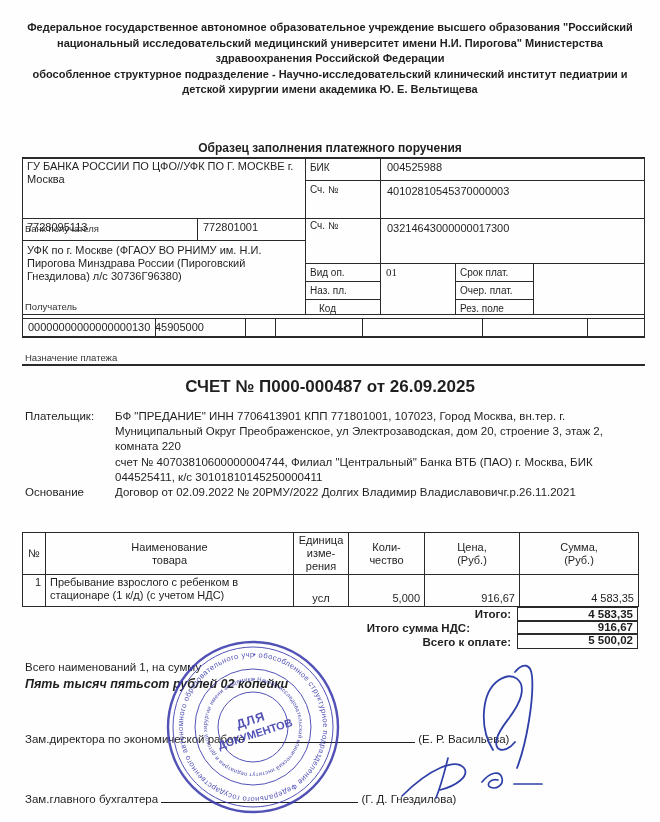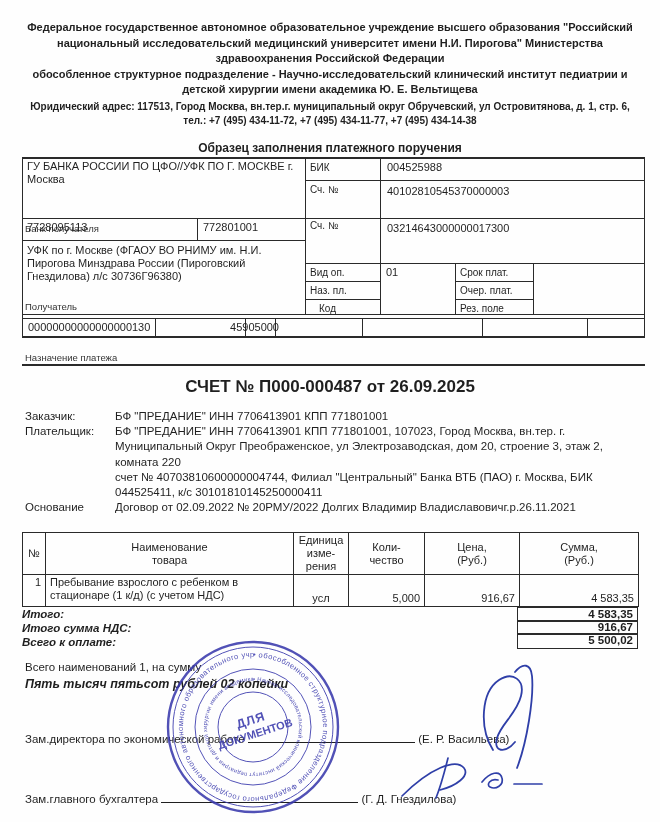--- a/index.html
+++ b/index.html
@@ -33,41 +33,40 @@
   #items{position:absolute;left:22px;top:532px;width:616px;border-collapse:collapse;table-layout:fixed;}
   #items th,#items td{border:1px solid #2a2a2a;font-size:11px;padding:1px 4px;}
   #items th{font-weight:normal;text-align:center;vertical-align:middle;white-space:pre-line;line-height:13px;}
   #items td{vertical-align:bottom;line-height:13px;}
   .num-col{text-align:right;vertical-align:top !important;}
   .name-col{vertical-align:top !important;}
   .c{text-align:center;}
   .r{text-align:right;}
   
   .tot-row{position:absolute;left:22px;width:616px;display:flex;font-weight:bold;font-size:11.5px;}
-  .tot-label{flex:1;text-align:left;padding-right:6px;line-height:14px;font-style:italic;}
+  .tot-label{flex:1;text-align:right;padding-right:6px;line-height:14px;}
   .tot-box{flex:0 0 111px;border:1px solid #2a2a2a;text-align:right;padding:0 4px;line-height:13px;}
   
   #total-names{position:absolute;left:25px;top:661px;font-size:11.5px;}
   #amount-words{position:absolute;left:25px;top:677px;font-size:12.5px;font-weight:bold;font-style:italic;}
   .sig-row{position:absolute;left:25px;font-size:11.5px;white-space:nowrap;}
   .sigline{display:inline-block;border-bottom:1px solid #1f1f1f;height:11px;vertical-align:baseline;}
   
   #stamp{position:absolute;left:162px;top:636px;opacity:0.88;z-index:5;}
   #sig1{position:absolute;left:455px;top:650px;z-index:6;}
   #sig2{position:absolute;left:390px;top:752px;z-index:6;}
 </style>
 </head>
 <body>
 
 <div id="page">
 
   <div id="org-header">
     <div class="org1">Федеральное государственное автономное образовательное учреждение высшего образования "Российский национальный исследовательский медицинский университет имени Н.И. Пирогова" Министерства здравоохранения Российской Федерации</div>
     <div class="org2">обособленное структурное подразделение - Научно-исследовательский клинический институт педиатрии и детской хирургии имени академика Ю. Е. Вельтищева</div>
-    <div class="addr">Юридический адрес: 117513, Город Москва, вн.тер.г. муниципальный округ Обручевский, ул Островитянова, д. 1, стр. 6, тел.: +7 (495) 434-11-72, +7 (495) 434-11-77, +7 (495) 434-14-38</div>
   </div>
 
   <div id="sample-title">Образец заполнения платежного поручения</div>
 
   <div id="pf">
 
     <div class="ln" style="left:0;top:0;width:623px;height:2px;"></div>
     <div class="ln" style="left:283px;top:23px;width:340px;height:1px;"></div>
     <div class="ln" style="left:0;top:61px;width:623px;height:1px;"></div>
     <div class="ln" style="left:0;top:83px;width:284px;height:1px;"></div>
@@ -100,40 +99,36 @@
     <div class="pf-txt" style="left:365px;top:4px;">004525988</div>
     <div class="pf-small" style="left:288px;top:27px;">Сч. №</div>
     <div class="pf-txt" style="left:365px;top:28px;">40102810545370000003</div>
     <div class="pf-txt" style="left:5px;top:64px;">7728095113</div>
     <div class="pf-txt" style="left:181px;top:64px;">772801001</div>
     <div class="pf-small" style="left:288px;top:63px;">Сч. №</div>
     <div class="pf-txt" style="left:365px;top:65px;">03214643000000017300</div>
     <div class="pf-txt" style="left:5px;top:87px;width:274px;">УФК по г. Москве (ФГАОУ ВО РНИМУ им. Н.И. Пирогова Минздрава России (Пироговский Гнездилова) л/с 30736Г96380)</div>
     <div class="pf-lab" style="left:3px;top:144px;">Получатель</div>
     <div class="pf-small" style="left:288px;top:110px;">Вид оп.</div>
-    <div class="pf-txt" style="left:364px;top:109px;">01</div>
+    <div class="pf-txt" style="left:364px;top:109px;font-family:Liberation Serif, serif;">01</div>
     <div class="pf-small" style="left:438px;top:110px;">Срок плат.</div>
     <div class="pf-small" style="left:288px;top:128px;">Наз. пл.</div>
     <div class="pf-small" style="left:438px;top:128px;">Очер. плат.</div>
     <div class="pf-small" style="left:297px;top:146px;">Код</div>
     <div class="pf-small" style="left:438px;top:146px;">Рез. поле</div>
     <div class="pf-txt" style="left:6px;top:164px;">00000000000000000130</div>
-    <div class="pf-txt" style="left:133px;top:164px;width:90px;text-align:right;padding-left:34px;">45905000</div>
+    <div class="pf-txt" style="left:133px;top:164px;width:90px;text-align:left;">45905000</div>
   </div>
 
   <div id="nazn-label">Назначение платежа</div>
   <div id="nazn-line"></div>
 
   <div id="invoice-title">СЧЕТ № П000-000487 от 26.09.2025</div>
 
   <div id="req">
-    <div class="req-row">
-      <div class="req-label">Заказчик:</div>
-      <div class="req-val">БФ "ПРЕДАНИЕ" ИНН 7706413901 КПП 771801001</div>
-    </div>
     <div class="req-row">
       <div class="req-label">Плательщик:</div>
       <div class="req-val">
         <div>БФ "ПРЕДАНИЕ" ИНН 7706413901 КПП 771801001, 107023, Город Москва, вн.тер. г. Муниципальный Округ Преображенское, ул Электрозаводская, дом 20, строение 3, этаж 2, комната 220</div>
         <div>счет № 40703810600000004744, Филиал "Центральный" Банка ВТБ (ПАО) г. Москва, БИК 044525411, к/с 30101810145250000411</div>
       </div>
     </div>
     <div class="req-row">
       <div class="req-label">Основание</div>
       <div class="req-val">Договор от 02.09.2022 № 20РМУ/2022  Долгих Владимир Владиславовичг.р.26.11.2021</div>
@@ -172,21 +167,21 @@
       <td class="r">916,67</td>
       <td class="r">4 583,35</td>
     </tr>
   </tbody>
     </table>
 
   <div class="tot-row" style="top:607px;">
     <div class="tot-label">Итого:</div>
     <div class="tot-box">4 583,35</div>
   </div>
-  <div class="tot-row" style="top:621px;">
+  <div class="tot-row" style="top:621px;gap:41px;">
     <div class="tot-label">Итого сумма НДС:</div>
     <div class="tot-box" style="margin-top:-1px;">916,67</div>
   </div>
   <div class="tot-row" style="top:635px;">
     <div class="tot-label">Всего к оплате:</div>
     <div class="tot-box" style="margin-top:-2px;">5 500,02</div>
   </div>
 
   <div id="total-names">Всего наименований 1, на сумму</div>
   <div id="amount-words">Пять тысяч пятьсот рублей 02 копейки</div>

